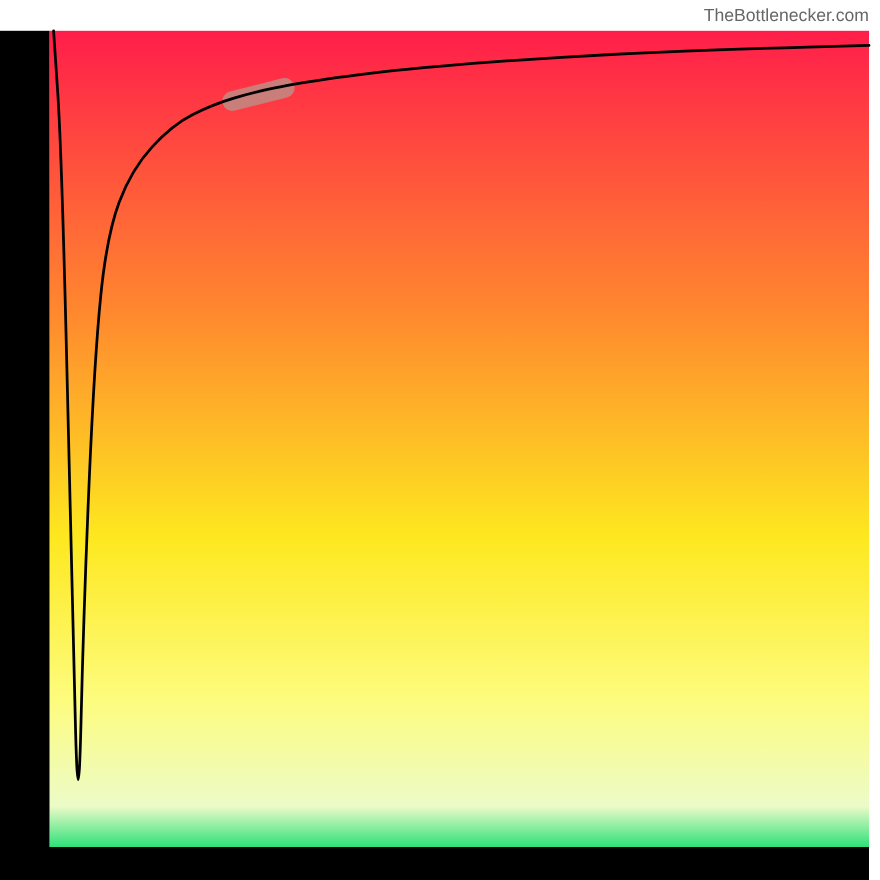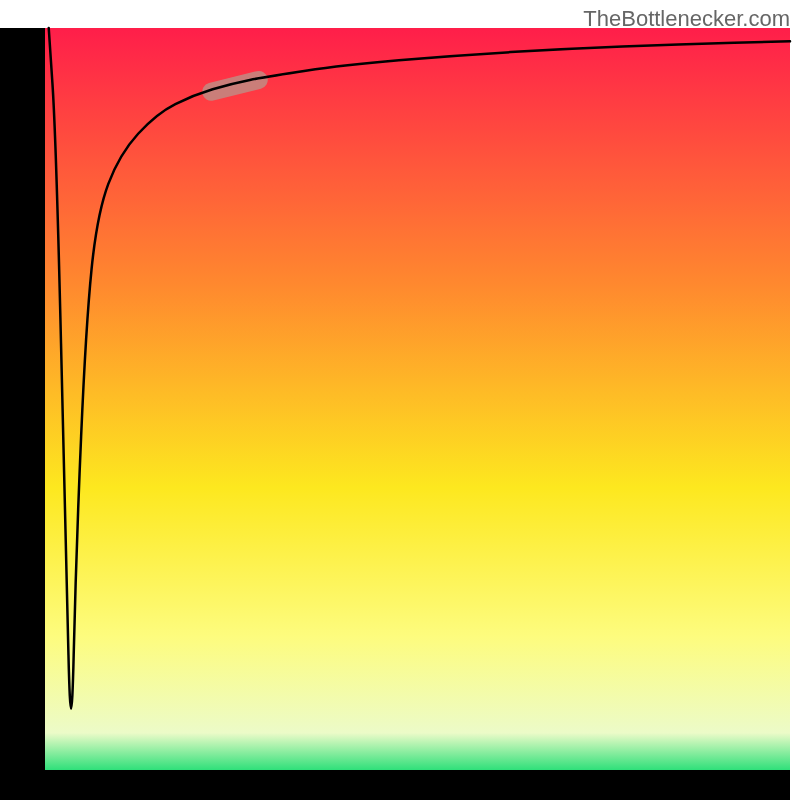--- a/index.html
+++ b/index.html
@@ -12,21 +12,21 @@
   }
   .chart-container {
     position: relative;
     width: 800px;
     height: 800px;
   }
   .watermark {
     position: absolute;
     top: 6px;
     right: 10px;
-    font-size: 22px;
+    font-size: 16px;
     color: #666;
     font-family: Arial, sans-serif;
     z-index: 10;
   }
   svg {
     display: block;
   }
 </style>
 </head>
 <body>

